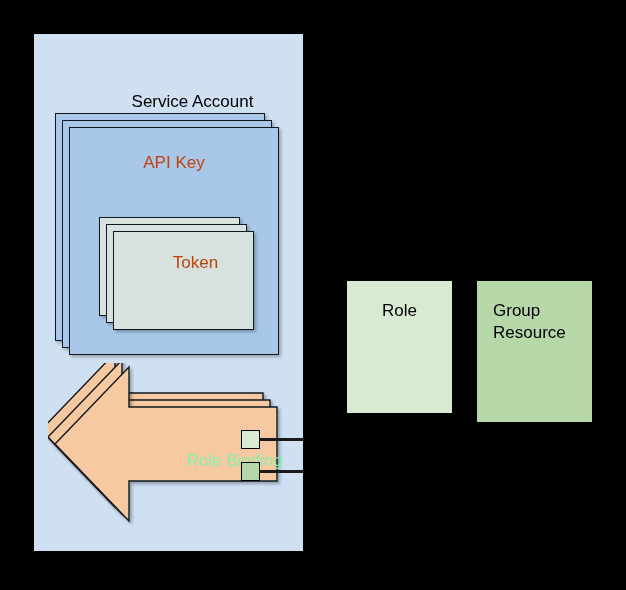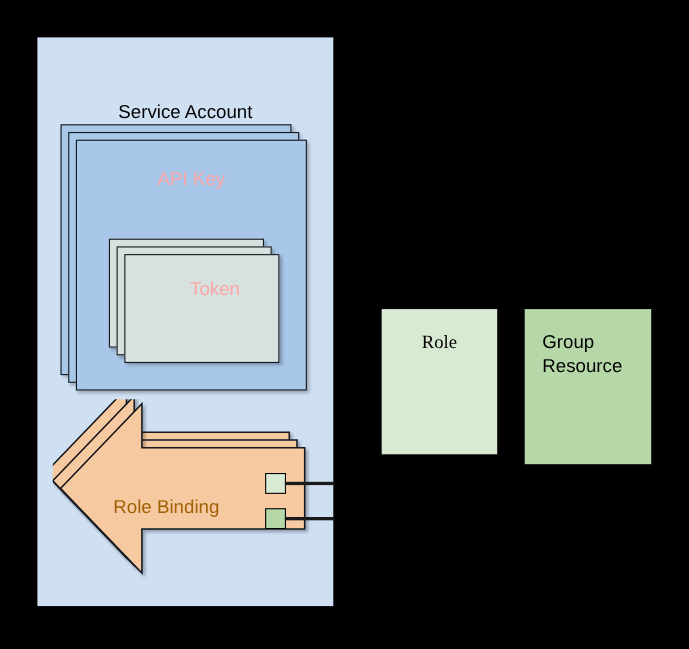--- a/index.html
+++ b/index.html
@@ -27,34 +27,35 @@
   }
   #service-account-title {
     position: absolute;
     left: 0;
     top: 58px;
     width: 269px;
     text-align: center;
     font-size: 17px;
     color: #000000;
     line-height: 20px;
+    padding-left: 24px;
   }
 
   
   .card-layer {
     position: absolute;
     box-sizing: border-box;
     border: 1.3px solid #12181f;
     box-shadow: 2px 2px 3px rgba(0,0,0,0.28);
   }
   .card-label {
     position: absolute;
     text-align: center;
     font-size: 17px;
-    color: #fca5a5;
+    color: #c2410c;
     line-height: 20px;
   }
 
   
   .apikey-layer { background: #a9c7e8; }
   #apikey-l1 { left: 55px;  top: 113px; width: 210px; height: 228px; }
   #apikey-l2 { left: 62px;  top: 120px; width: 210px; height: 228px; }
   #apikey-l3 { left: 69px;  top: 127px; width: 210px; height: 228px; }
   #apikey-label { left: 69px; top: 153px; width: 210px; }
 
@@ -72,23 +73,23 @@
     top: 363px;
     width: 240px;
     height: 178px;
   }
   #role-binding-svg { display: block; }
   #role-binding-label {
     position: absolute;
     left: 55px;
     top: 88px;
     width: 180px;
-    text-align: left;
-    font-size: 17px;
-    color: #a16207;
+    text-align: right;
+    font-size: 17px;
+    color: #86efac;
     line-height: 20px;
   }
 
   
   .port {
     position: absolute;
     box-sizing: border-box;
     width: 19px;
     height: 19px;
     border: 1.6px solid #000000;
@@ -121,21 +122,20 @@
     top: 281px;
     width: 105px;
     height: 132px;
     background: #d9ead3;
   }
   #role-box-label {
     left: 347px;
     top: 300px;
     width: 105px;
     text-align: center;
-    font-family: Liberation Serif, serif;
   }
   #resource-group-box {
     left: 477px;
     top: 281px;
     width: 115px;
     height: 141px;
     background: #b6d7a8;
   }
   #resource-group-box-label {
     left: 493px;

